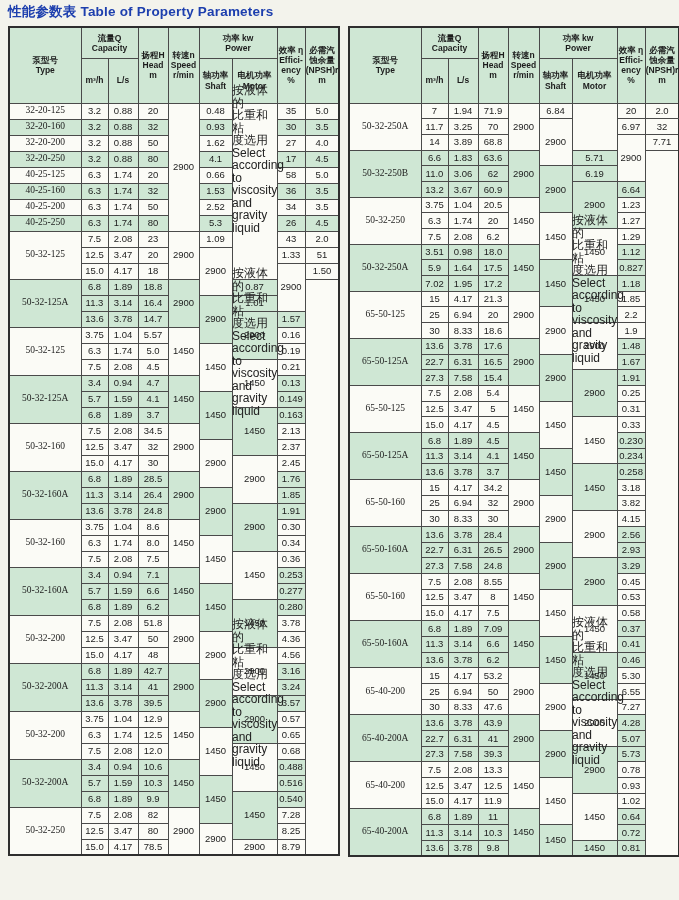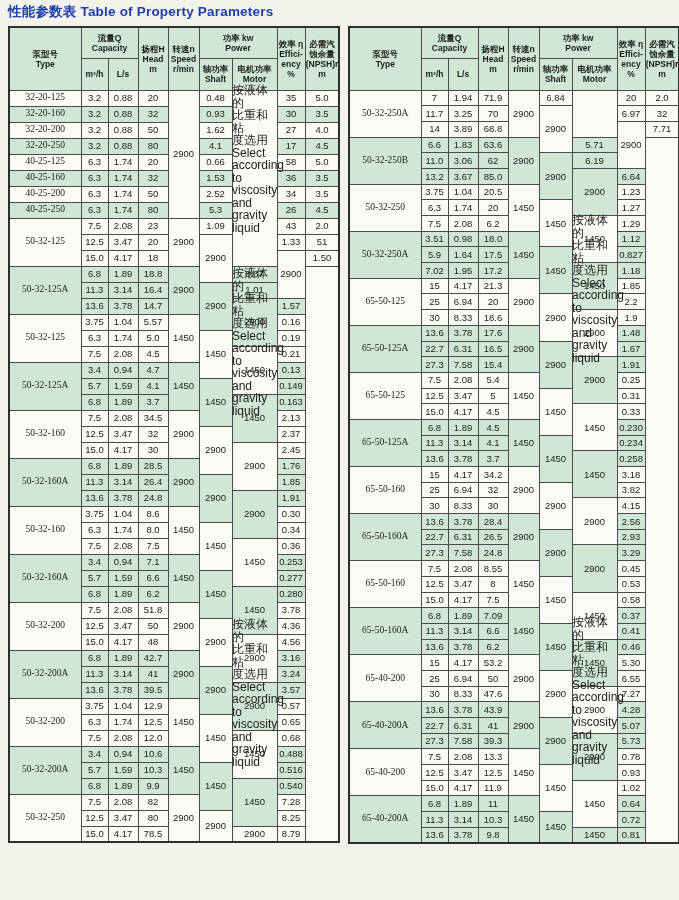--- a/index.html
+++ b/index.html
@@ -46,21 +46,21 @@
     overflow: hidden;
   }
   .ptable thead th {
     background: var(--green, #cfe7d4);
     font-size: 8.5px;
     font-weight: bold;
     line-height: 1.18;
     white-space: pre-line;
   }
   .ptable thead tr.h1 th { height: 31px; }
-  .ptable thead tr.h2 th { height: 32px; }
+  .ptable thead tr.h2 th { height: 45px; }
   .ptable tbody td {
     font-size: 9.5px;
     height: 16px;
     line-height: 1;
     background: #fbfbf6;
   }
   .rt tbody td { height: 15.7px; }
   .ptable tbody tr.g td { background: var(--green, #cfe7d4); }
   .ptable tbody td.type { font-size: 9.5px; letter-spacing: 0; font-family: Liberation Serif, serif; }
   
@@ -715,21 +715,21 @@
               <td>3.06</td>
               <td>62</td>
               <td class="speed" rowspan="3">2900</td>
               <td>6.19</td>
               <td>30</td>
               <td>2.0</td>
             </tr>
             <tr class="g">
               <td>13.2</td>
               <td>3.67</td>
-              <td>85.0</td>
+              <td>60.9</td>
               <td class="speed" rowspan="3">2900</td>
               <td>6.64</td>
               <td>33</td>
               <td>2.5</td>
             </tr>
             <tr class="w">
               <td class="type" rowspan="3">50-32-250</td>
               <td>3.75</td>
               <td>1.04</td>
               <td>20.5</td>

